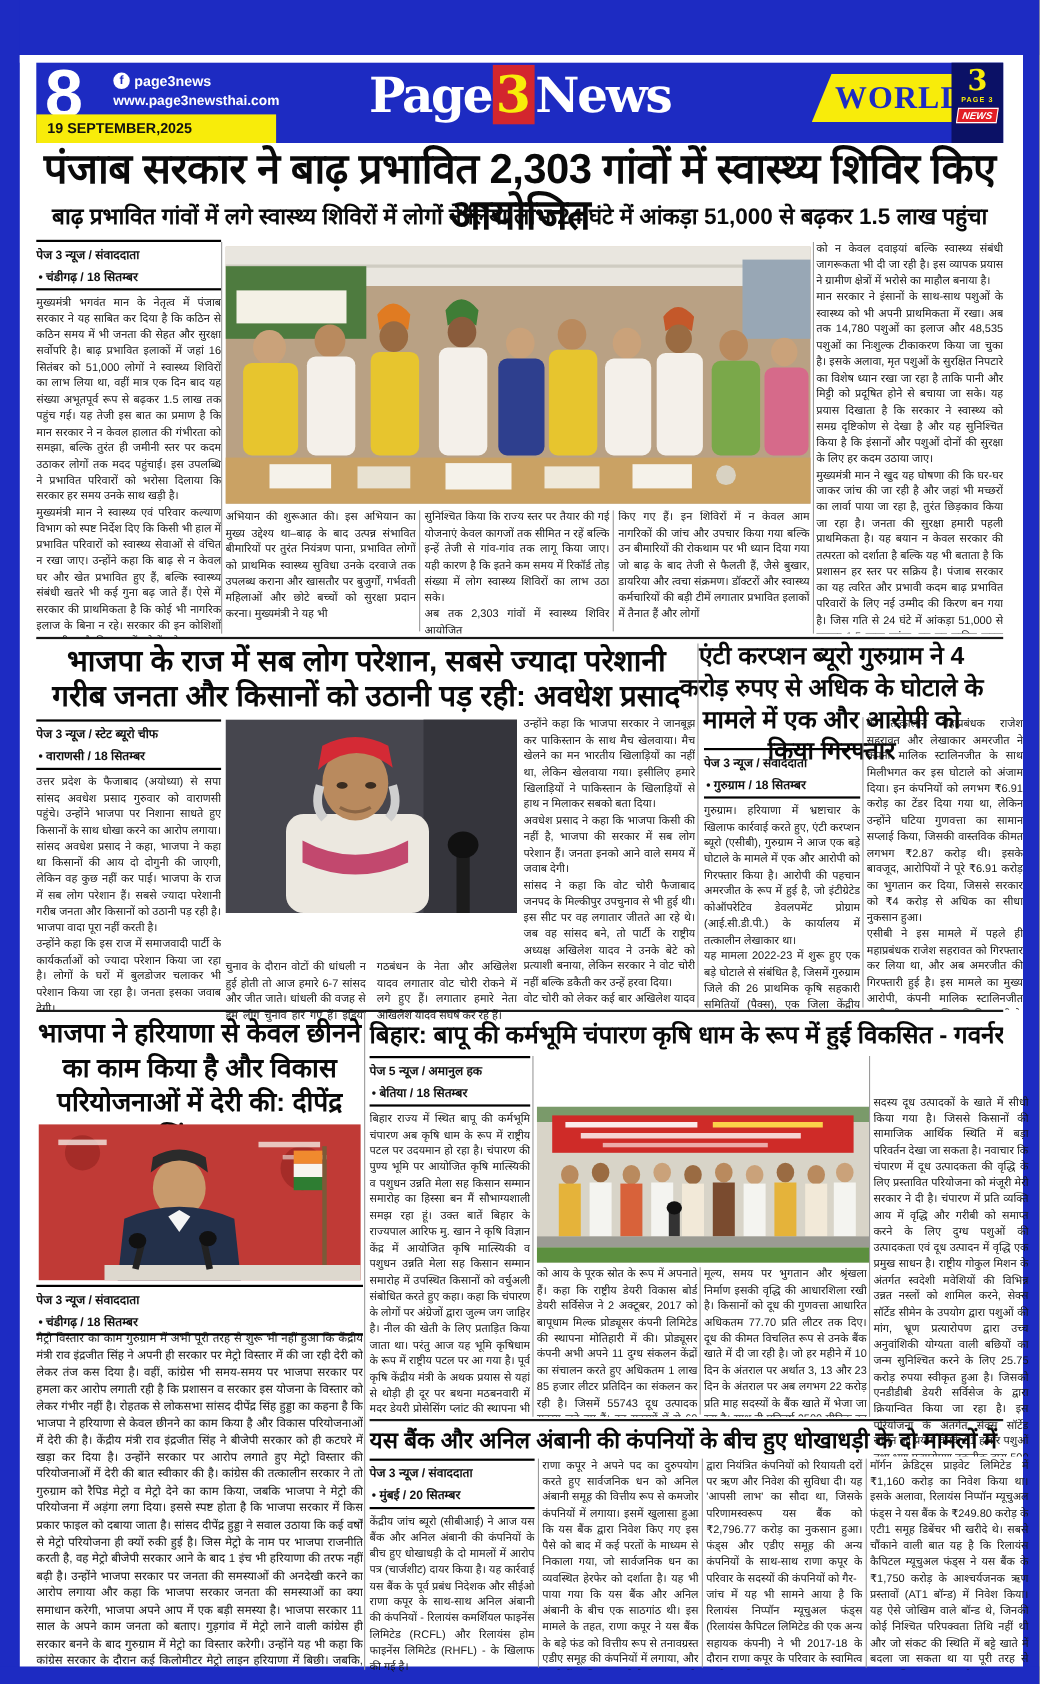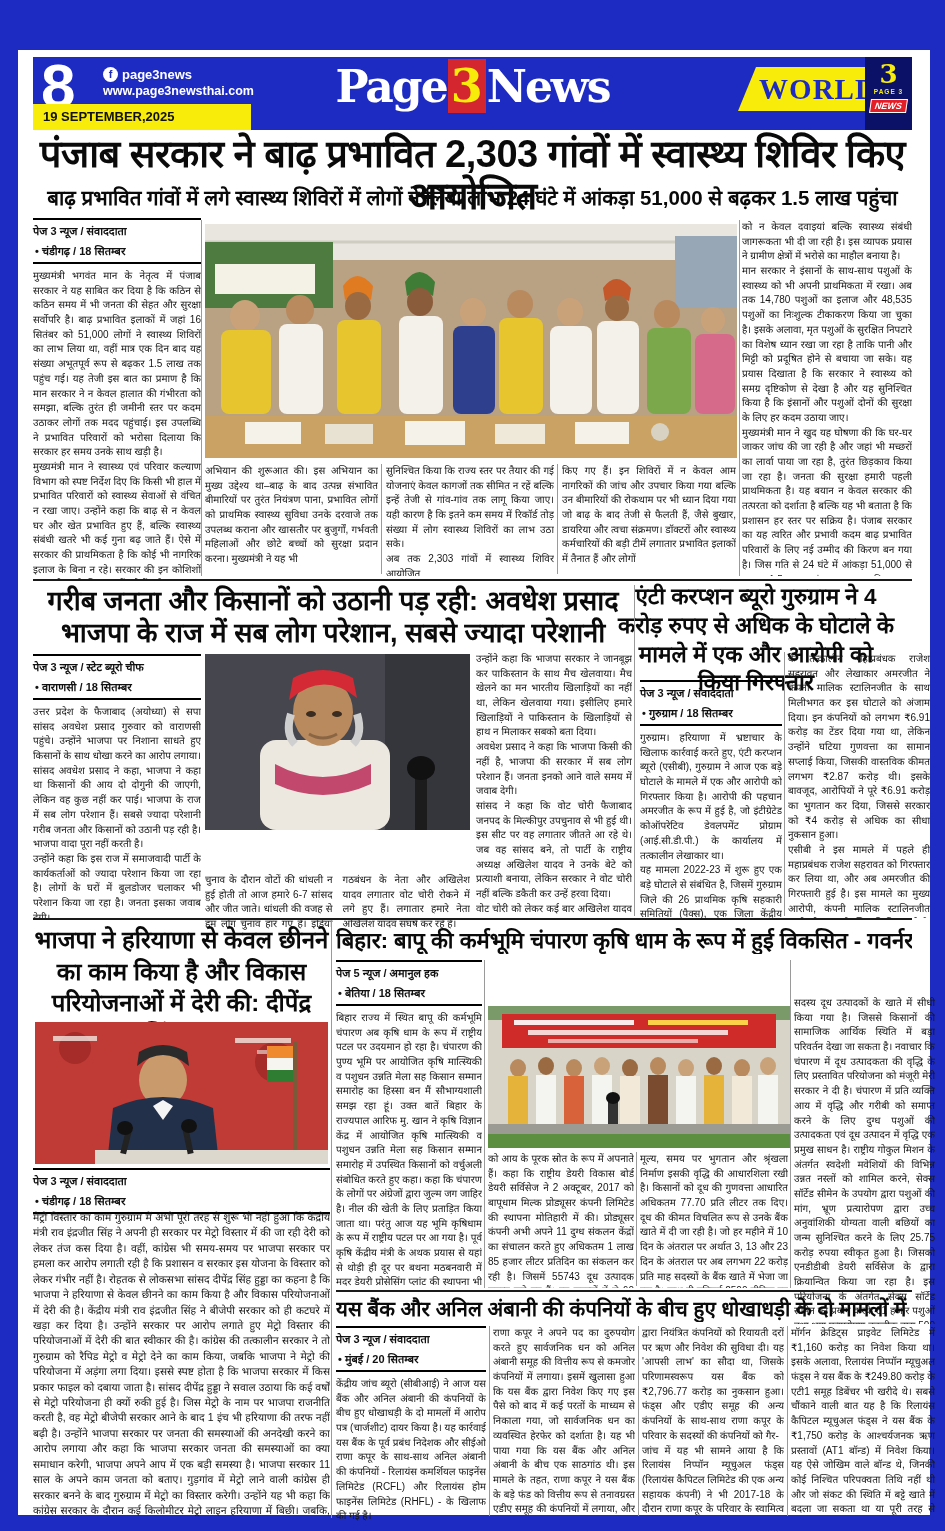--- a/index.html
+++ b/index.html
@@ -128,22 +128,22 @@
 मुख्यमंत्री मान ने खुद यह घोषणा की कि घर-घर जाकर जांच की जा रही है और जहां भी मच्छरों का लार्वा पाया जा रहा है, तुरंत छिड़काव किया जा रहा है। जनता की सुरक्षा हमारी पहली प्राथमिकता है। यह बयान न केवल सरकार की तत्परता को दर्शाता है बल्कि यह भी बताता है कि प्रशासन हर स्तर पर सक्रिय है। पंजाब सरकार का यह त्वरित और प्रभावी कदम बाढ़ प्रभावित परिवारों के लिए नई उम्मीद की किरण बन गया है। जिस गति से 24 घंटे में आंकड़ा 51,000 से बढ़कर 1.5 लाख पहुंचा, वह यह साबित करता है कि सरकार ने न केवल योजना बनाई बल्कि उसे जमीन पर पूरी मजबूती से लागू भी किया।</div>
 
   <div class="abs vr" style="left:201px;top:220px;height:356px;"></div>
   <div class="abs vr" style="left:739px;top:220px;height:356px;"></div>
   <div class="abs vr" style="left:381px;top:464px;height:110px;"></div>
   <div class="abs vr" style="left:557px;top:464px;height:110px;"></div>
 
   <div class="abs hr" style="left:33px;top:579px;width:879px;height:2px;"></div>
 
   <div class="abs hl" style="left:33px;top:585px;width:600px;font-size:27px;line-height:1.2;">
+    <div>भाजपा के राज में सब लोग परेशान,  सबसे ज्यादा परेशानी</div>
     <div>गरीब जनता और किसानों को उठानी पड़ रही: अवधेश प्रसाद</div>
-    <div>भाजपा के राज में सब लोग परेशान,  सबसे ज्यादा परेशानी</div>
   </div>
 
   <div class="abs hl" style="left:618px;top:583px;width:276px;font-size:22.5px;line-height:1.28;">एंटी करप्शन ब्यूरो गुरुग्राम ने 4 करोड़ रुपए से अधिक के घोटाले के मामले में एक और आरोपी को किया गिरफ्तार</div>
 
   <div class="abs" style="left:33px;top:654px;width:168px;height:262px;">
     <div class="byline">
       <div class="src">पेज 3 न्यूज / स्टेट ब्यूरो चीफ</div>
       <div class="loc">• वाराणसी / 18 सितम्बर</div>
     </div>
     <div class="art" style="height:214px;">उत्तर प्रदेश के फैजाबाद (अयोध्या) से सपा सांसद अवधेश प्रसाद गुरुवार को वाराणसी पहुंचे। उन्होंने भाजपा पर निशाना साधते हुए किसानों के साथ धोखा करने का आरोप लगाया। सांसद अवधेश प्रसाद ने कहा, भाजपा ने कहा था किसानों की आय दो दोगुनी की जाएगी, लेकिन वह कुछ नहीं कर पाई। भाजपा के राज में सब लोग परेशान हैं। सबसे ज्यादा परेशानी गरीब जनता और किसानों को उठानी पड़ रही है। भाजपा वादा पूरा नहीं करती है।

